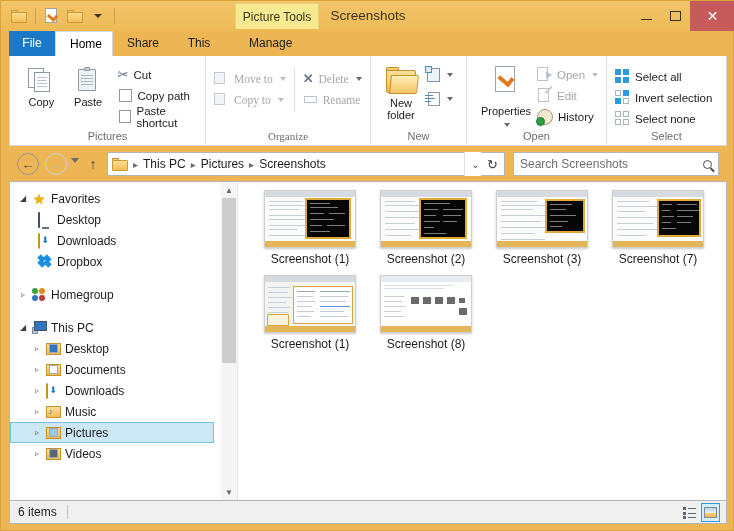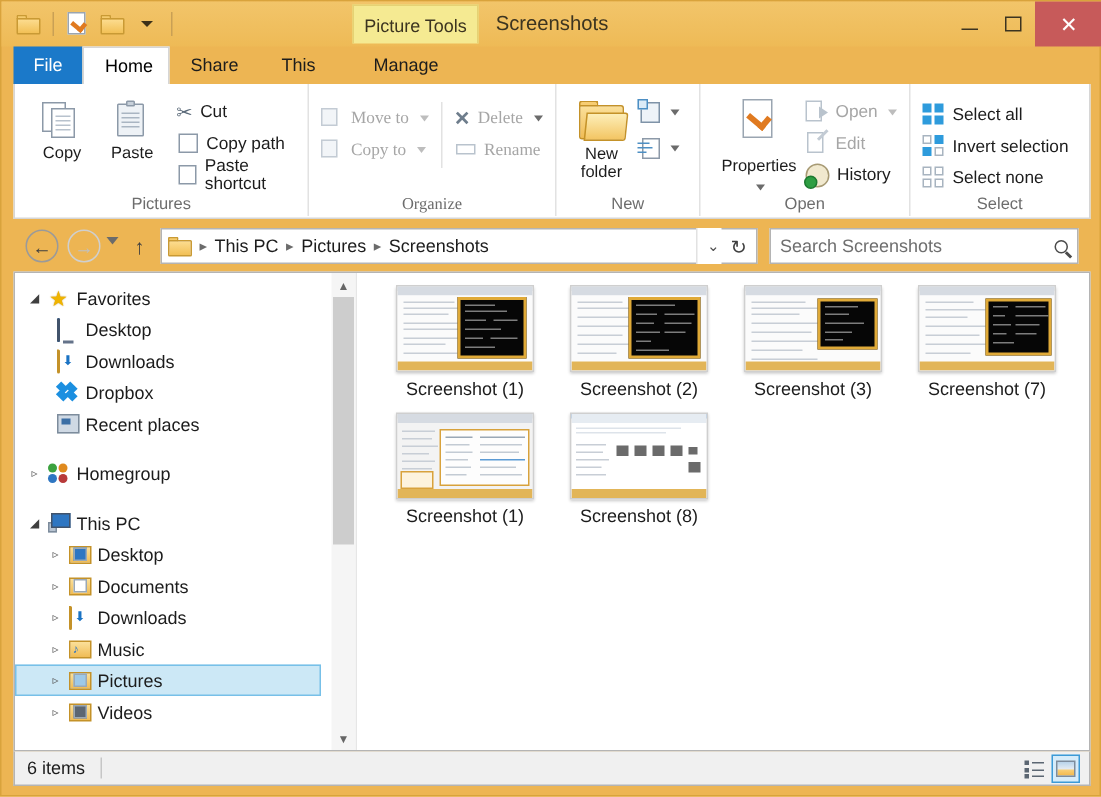--- a/index.html
+++ b/index.html
@@ -576,26 +576,20 @@
         <div class="navitem" style="padding-left:26px;">
           <span class="ni">
               <span class="ico-dropbox">
             <i style="left:0;top:1px;"></i>
                 <i style="left:6px;top:1px;"></i>
             <i style="left:0;top:6px;"></i>
                 <i style="left:6px;top:6px;"></i>
           </span>
             </span>
           <span class="nlabel">Dropbox</span>
-        </div>
-        <div class="navitem" style="padding-left:26px;">
-          <span class="ni">
-              <span class="ico-recent"></span>
-            </span>
-          <span class="nlabel">Recent places</span>
         </div>
 
         <div class="navspacer"></div>
 
         <div class="navitem" style="padding-left:6px;">
           <span class="exp">▹</span>
           <span class="ni">
               <span class="ico-home">
             <i style="left:0;top:0;background:#3ba23f;"></i>
             <i style="left:7px;top:0;background:#e08a1e;"></i>

